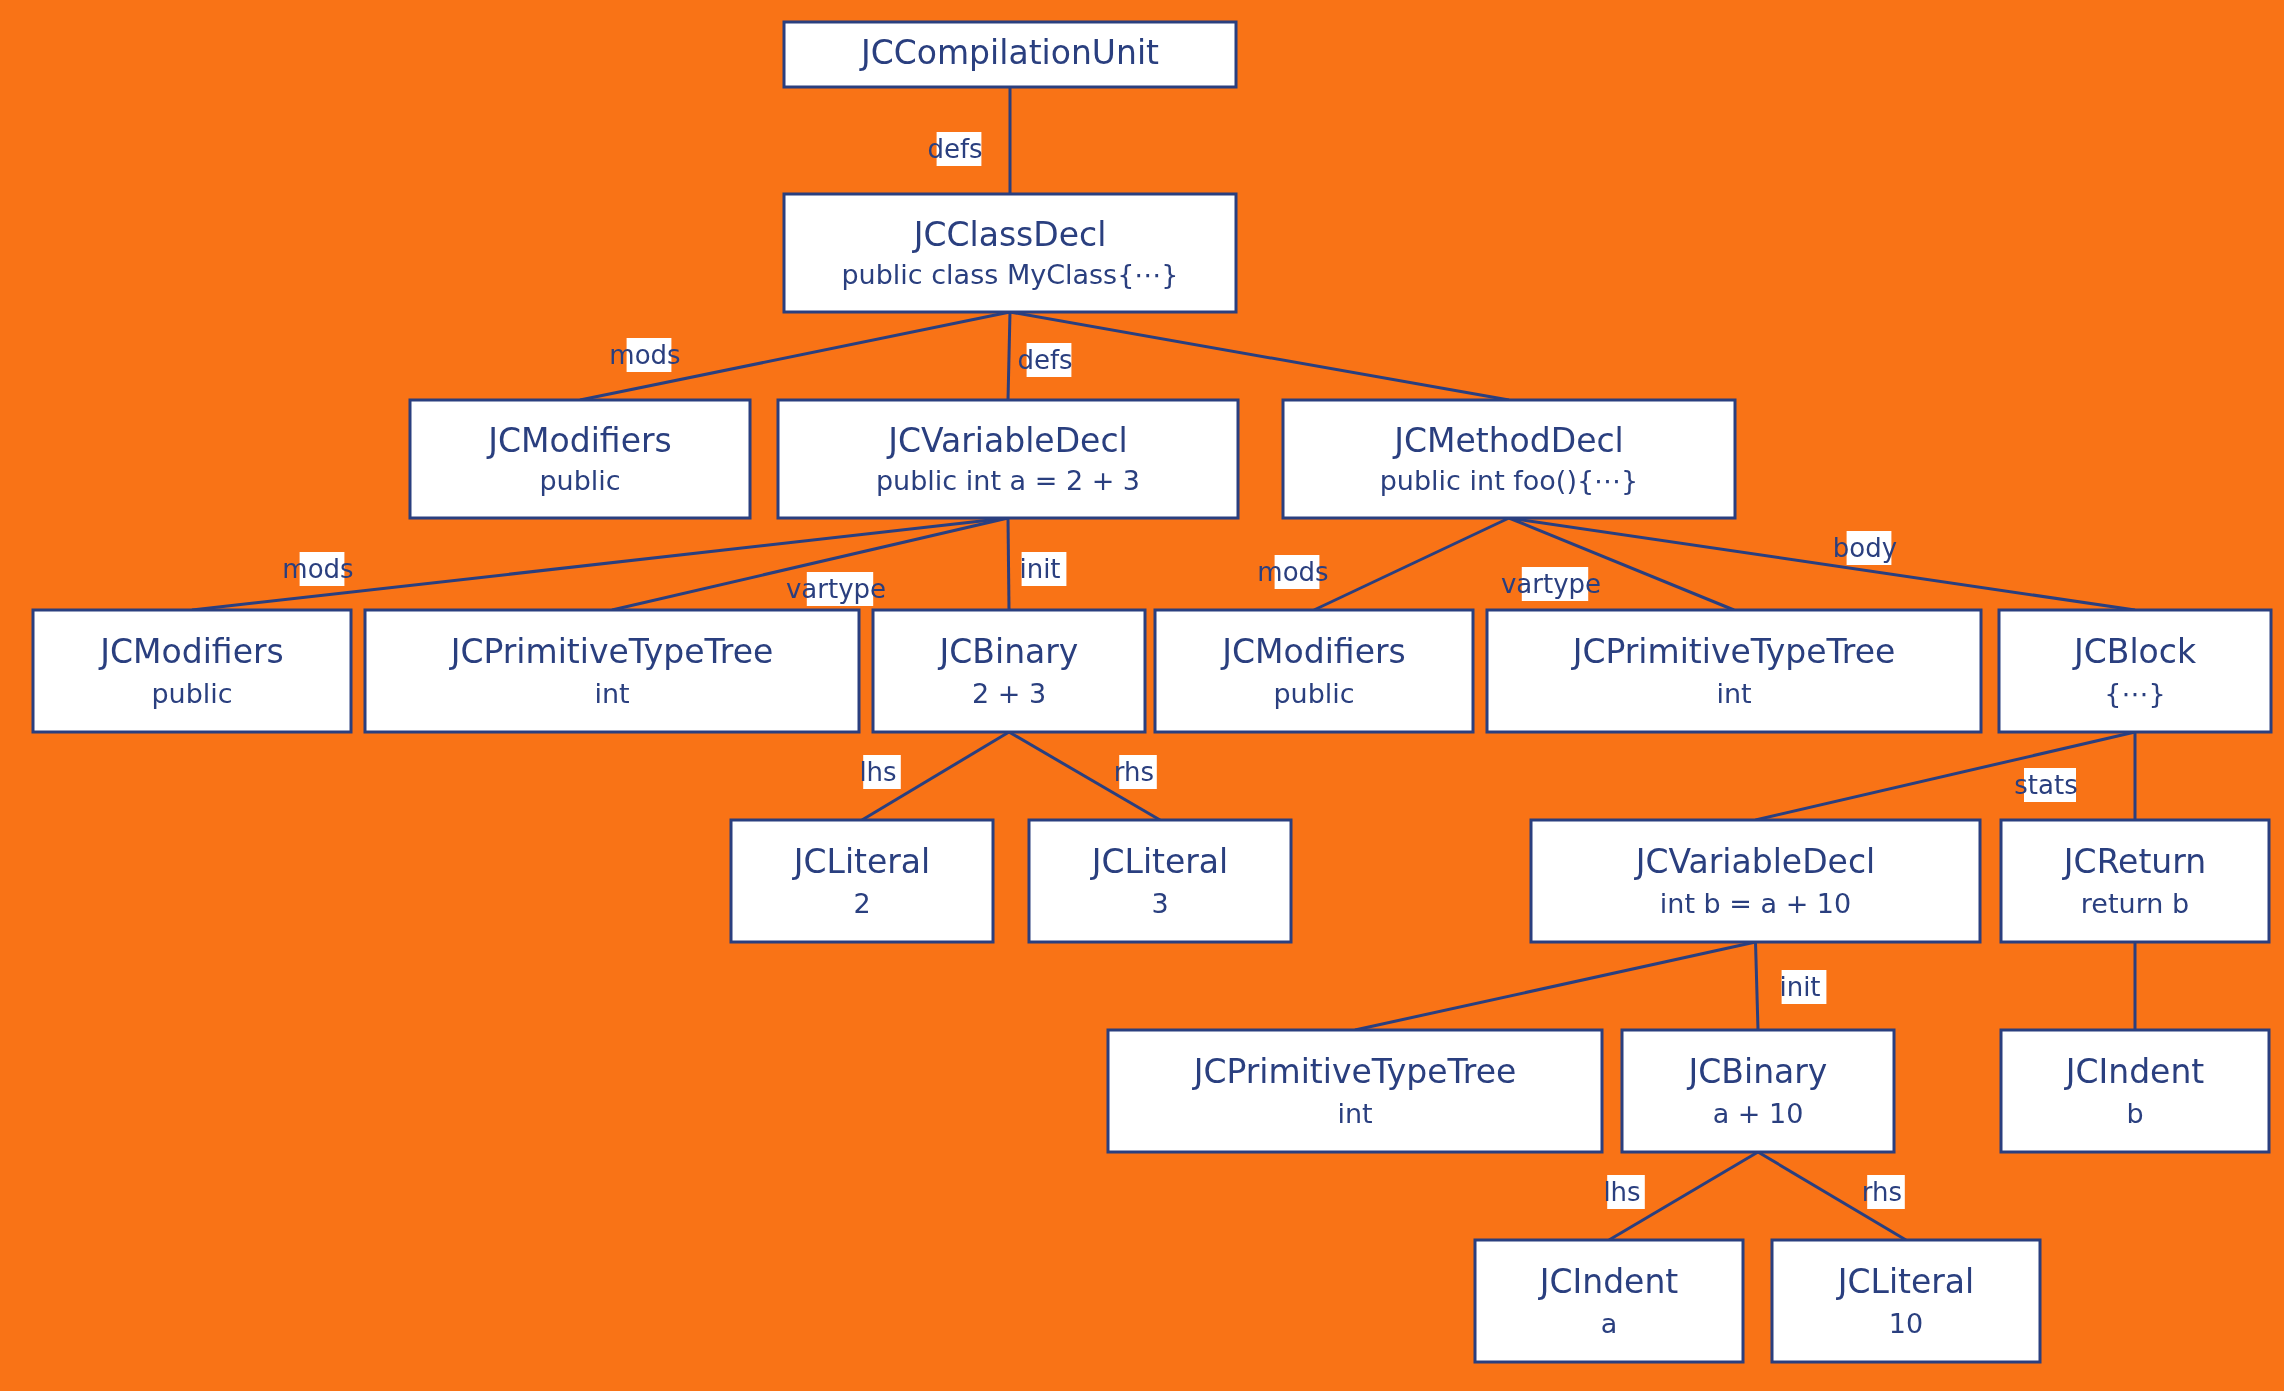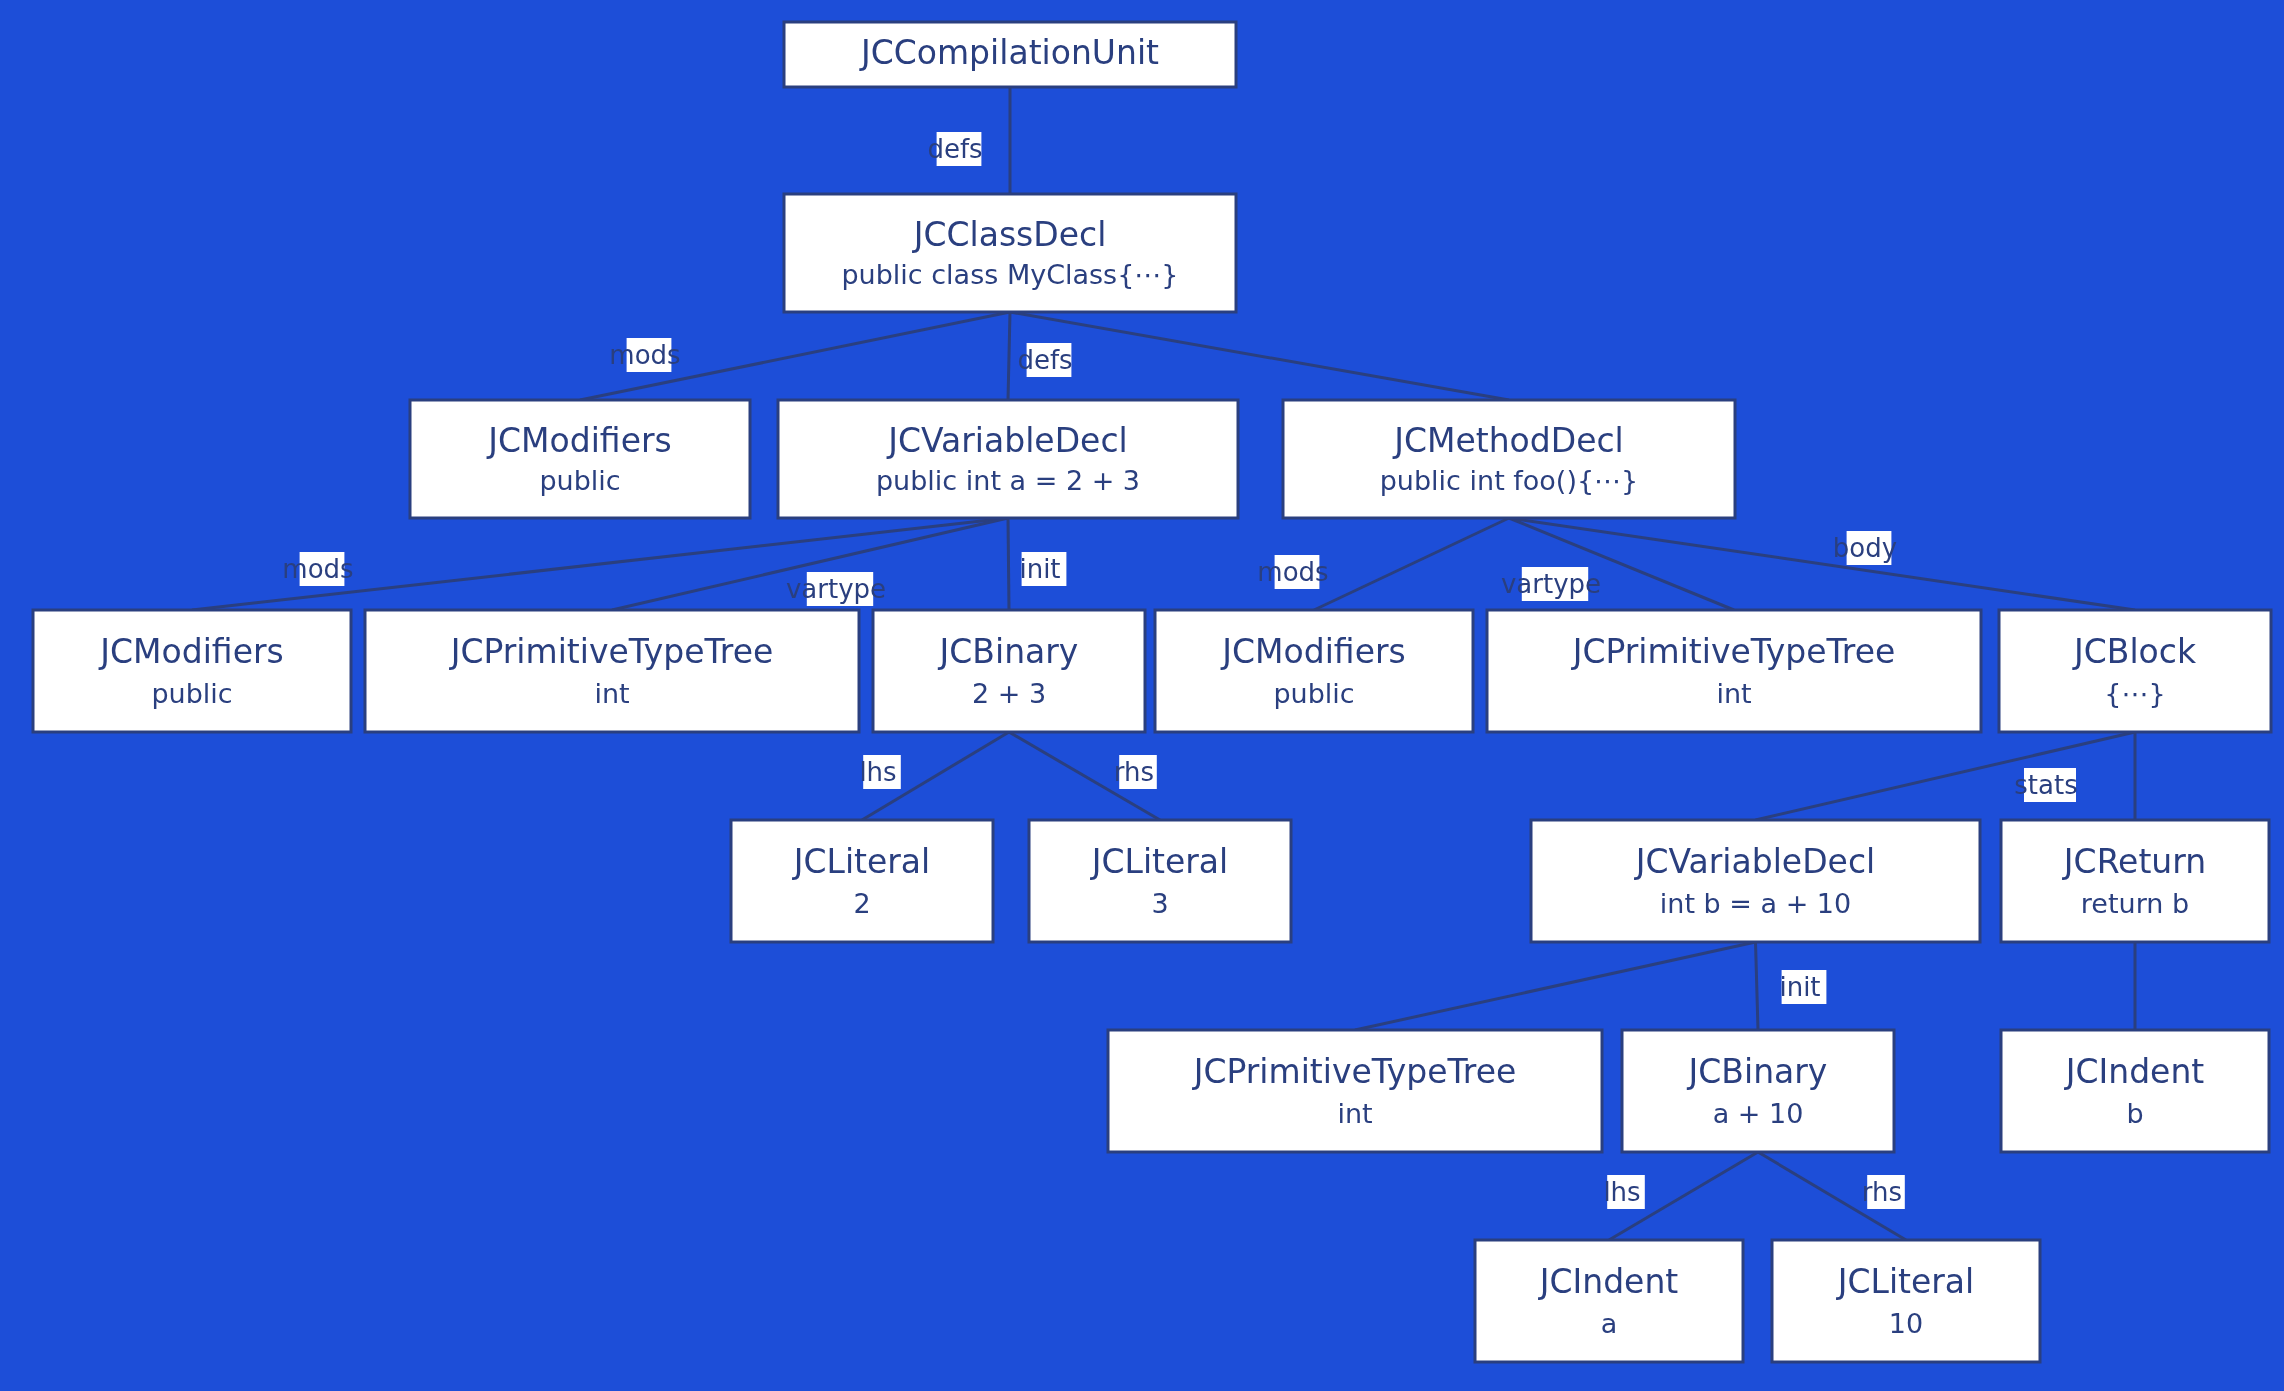--- a/index.html
+++ b/index.html
@@ -4,21 +4,21 @@
 <style>
   html, body {
     margin: 0;
     padding: 0;
     background: #ffffff;
   }
   #stage {
     position: relative;
     width: 2284px;
     height: 1391px;
-    background: #1d4ed8;
+    background: #f97316;
     font-family: "DejaVu Sans", sans-serif;
   }
   svg#tree {
     position: absolute;
     left: 0;
     top: 0;
     width: 2284px;
     height: 1391px;
     display: block;
   }

